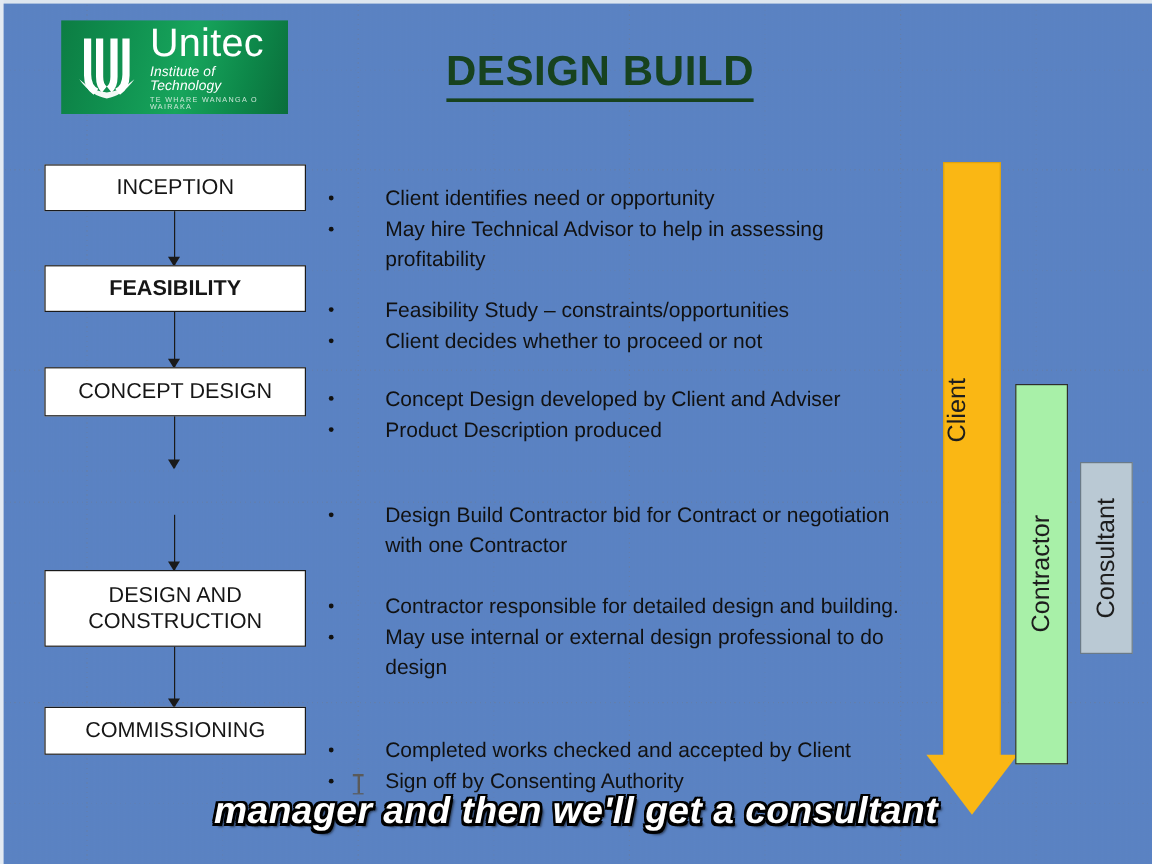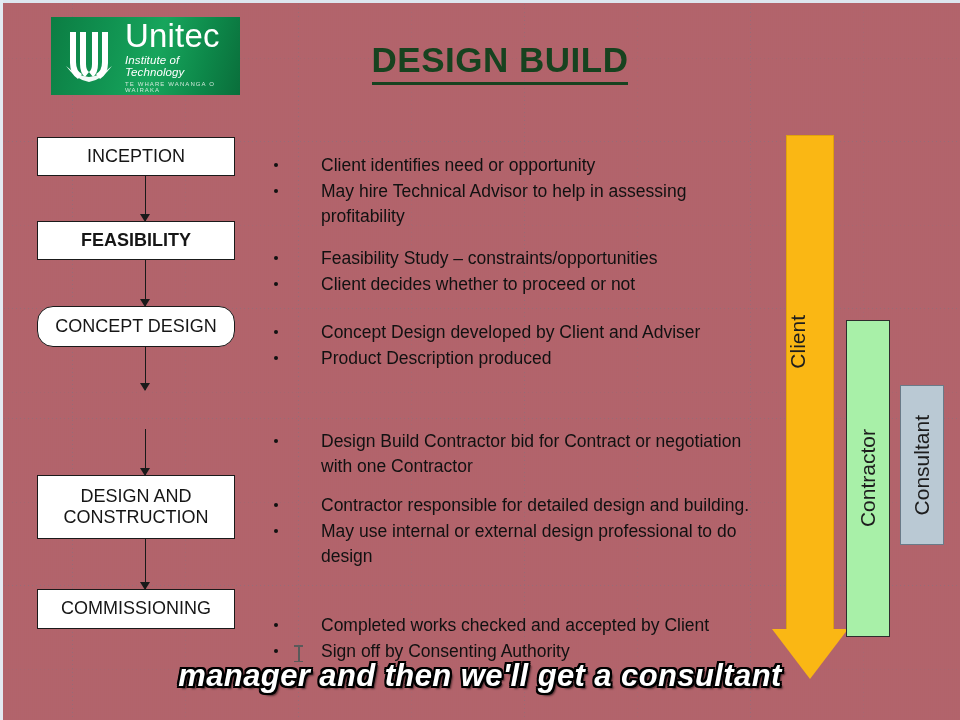--- a/index.html
+++ b/index.html
@@ -8,21 +8,21 @@
     padding: 0;
     background: #ffffff;
   }
   body {
     font-family: "Liberation Sans", sans-serif;
   }
   #slide {
     position: relative;
     width: 960px;
     height: 720px;
-    background: #ef4444;
+    background: #3b82f6;
     overflow: hidden;
   }
 
   
   .grid-layer {
     position: absolute;
     inset: 0;
     pointer-events: none;
     background-image:
       repeating-linear-gradient(to right,
@@ -115,21 +115,21 @@
   }
   .title span {
     border-bottom: 3px solid #17421f;
     padding-bottom: 3px;
   }
 
   
   .stage {
     position: absolute;
     left: 37px;
-    width: 198px;
+    width: 218px;
     border: 1.3px solid #1a1a1a;
     background: #ffffff;
     box-sizing: border-box;
     display: flex;
     align-items: center;
     justify-content: center;
     text-align: center;
     font-size: 18px;
     color: #161616;
     line-height: 1.18;
@@ -328,21 +328,21 @@
   <div class="stage" style="top:137px; height:39px;">
     <span>INCEPTION</span>
   </div>
   <div class="connector" style="top:176px; height:45px;"></div>
 
   <div class="stage" style="top:221px; height:39px;font-weight:bold;">
     <span>FEASIBILITY</span>
   </div>
   <div class="connector" style="top:260px; height:46px;"></div>
 
-  <div class="stage" style="top:306px; height:41px;border-radius:16px;">
+  <div class="stage" style="top:306px; height:41px;">
     <span>CONCEPT DESIGN</span>
   </div>
   <div class="connector" style="top:347px; height:43px;"></div>
 
   <div class="connector" style="top:429px; height:46px;"></div>
 
   <div class="stage" style="top:475px; height:64px;">
     <span>DESIGN AND CONSTRUCTION</span>
   </div>
   <div class="connector" style="top:539px; height:50px;"></div>
@@ -377,21 +377,21 @@
     <div class="bullet">
       <span class="dot"></span>
       <span>Concept Design developed by Client and Adviser</span>
     </div>
     <div class="bullet">
       <span class="dot"></span>
       <span>Product Description produced</span>
     </div>
   </div>
 
-  <div class="bgroup" style="top:398px">
+  <div class="bgroup" style="top:386px">
     <div class="bullet">
       <span class="dot"></span>
       <span>Design Build Contractor bid for Contract or negotiation with one Contractor</span>
     </div>
   </div>
 
   <div class="bgroup" style="top:462px">
     <div class="bullet">
       <span class="dot"></span>
       <span>Contractor responsible for detailed design and building.</span>

